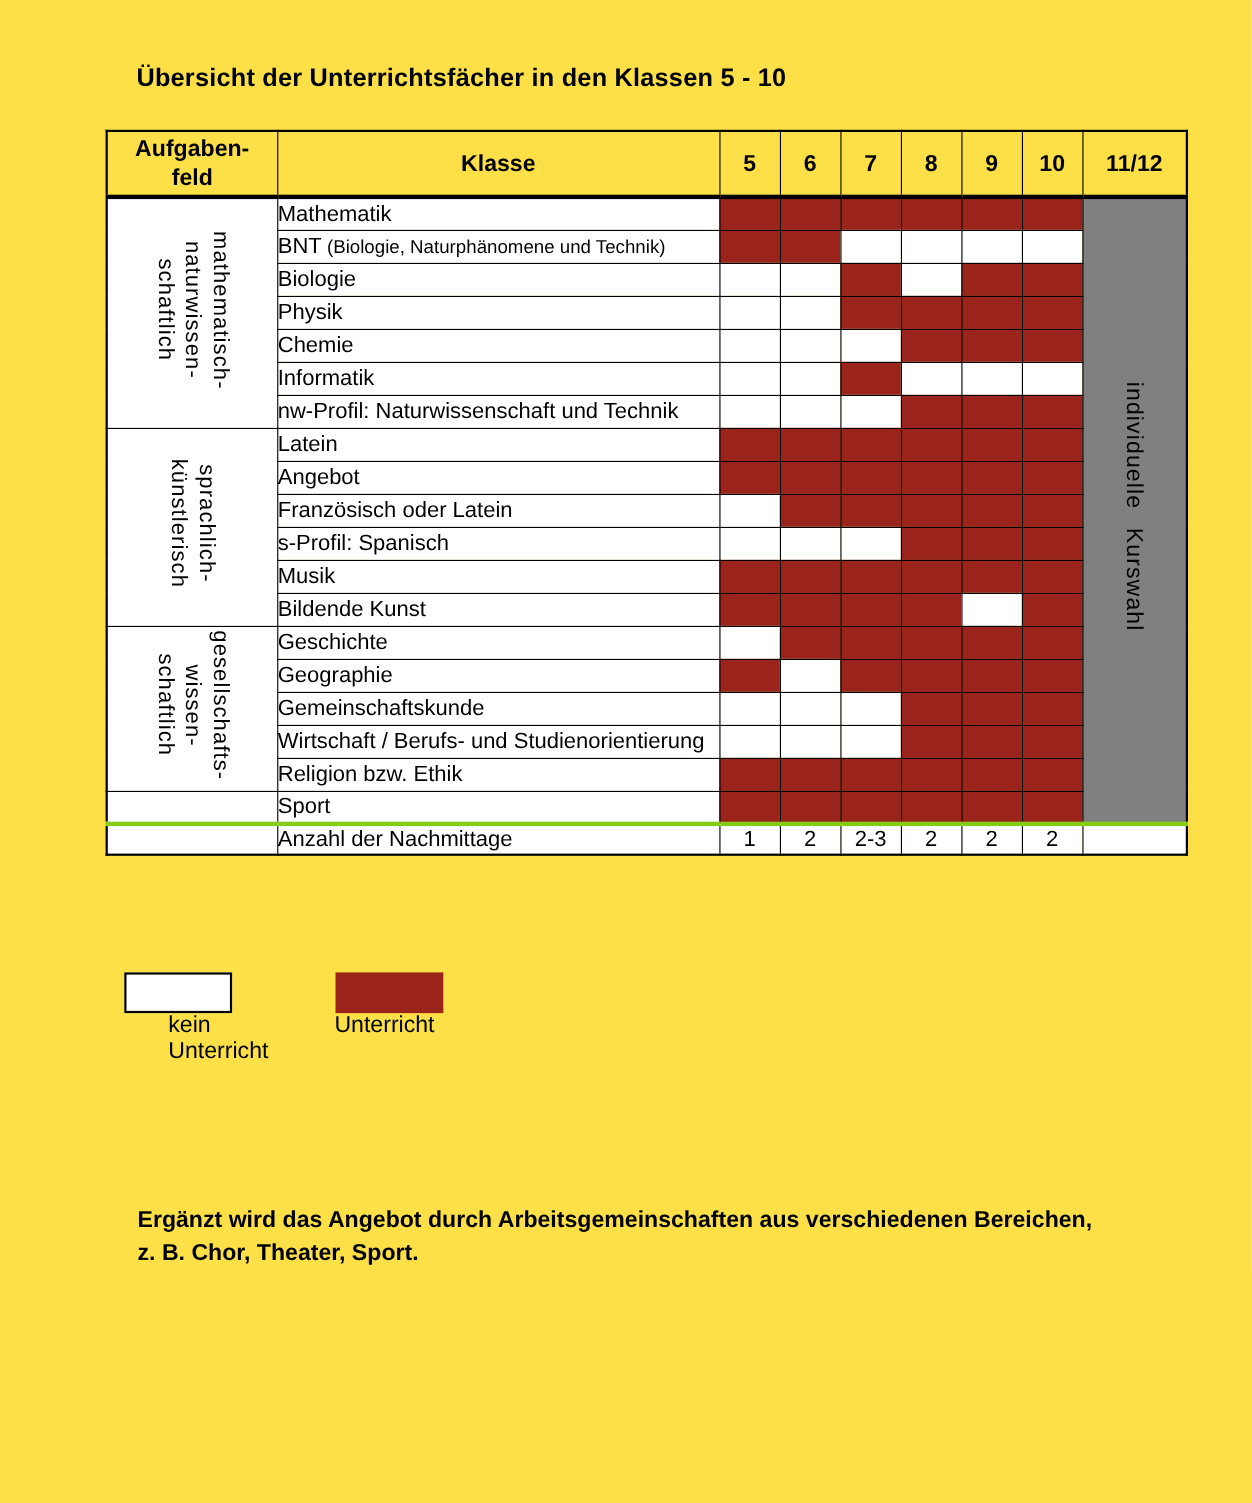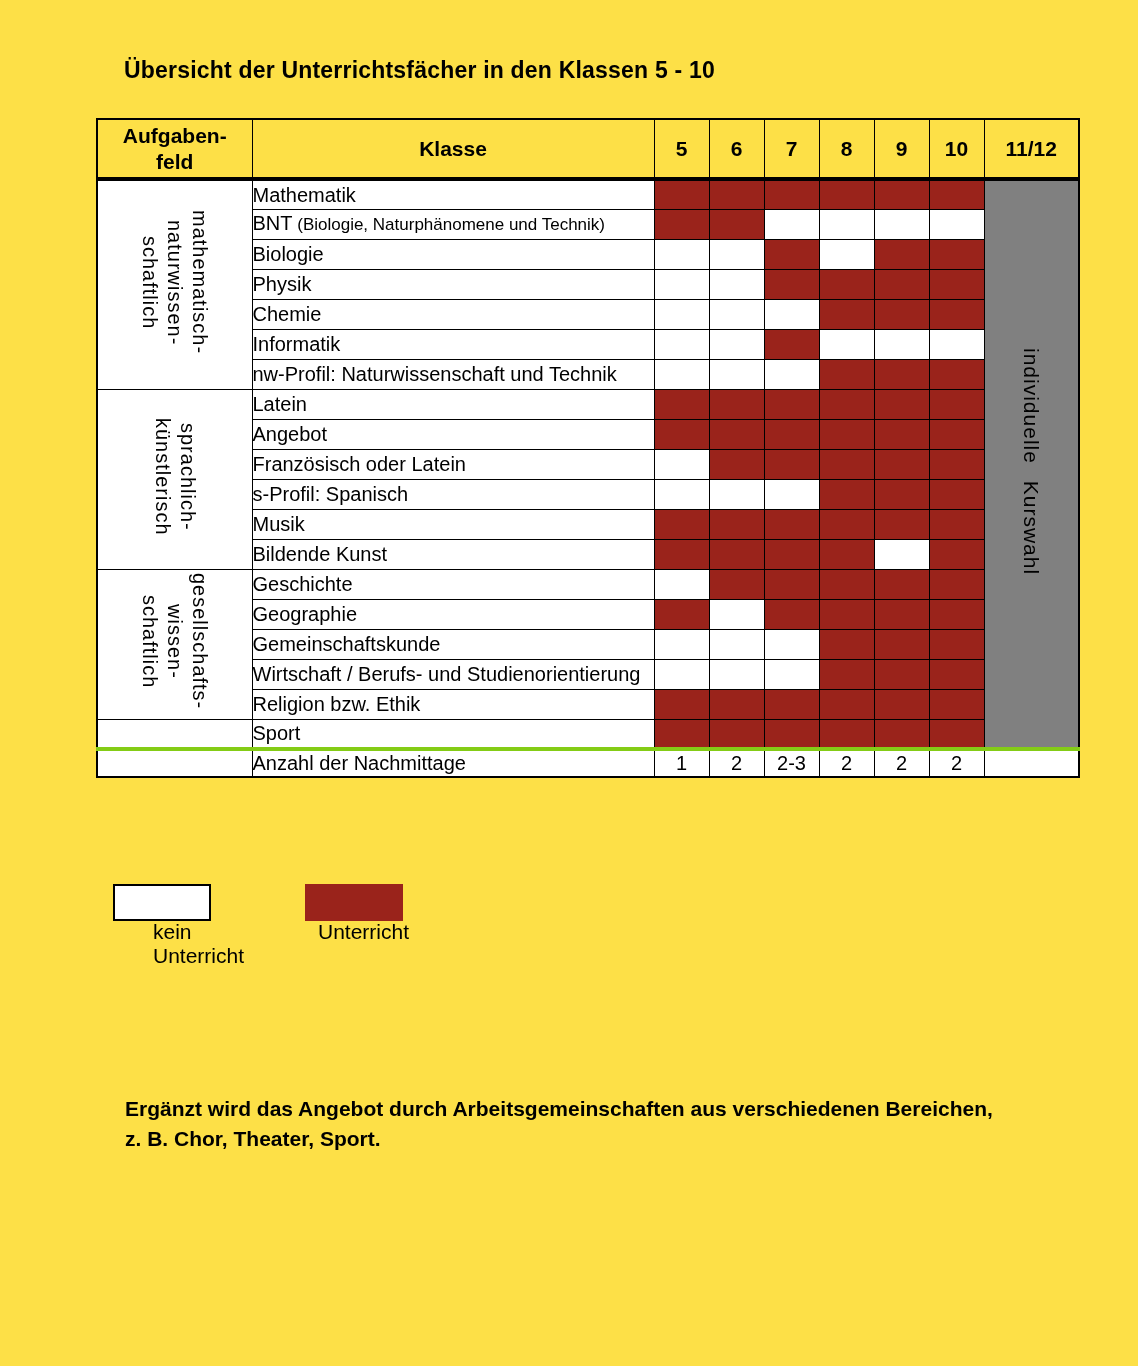--- a/index.html
+++ b/index.html
@@ -58,21 +58,21 @@
   tr.footer-row td { border-top: 4px solid #84cc16; height: 28px; background: #fff; }
   td.footer-label { text-align: left; padding-left: 7px; font-size: 20px; vertical-align: middle; }
   td.footer-value { text-align: center; font-size: 20px; vertical-align: middle; }
 
   .legend { position: absolute; left: 0; top: 0; }
   .swatch { position: absolute; width: 98px; height: 37px; }
   .swatch.none { left: 113px; top: 884px; background: #ffffff; border: 2px solid #000; }
   .swatch.full { left: 305px; top: 884px; background: var(--red, #9a231b); }
   .legend-label { position: absolute; top: 920px; font-size: 21px; }
   .legend-label.none { left: 112px; margin-left: 41px; }
-  .legend-label.full { left: 318px; }
+  .legend-label.full { left: 304px; }
 
   .notes { position: absolute; left: 125px; top: 981px; width: 890px; font-size: 21px; line-height: 29px; }
   .notes ul { margin: 1px 0 0 0; padding-left: 78px; }
   .notes li { padding-left: 6px; }
   .closing { position: absolute; left: 125px; top: 1094px; width: 880px; font-size: 21px; line-height: 30px; font-weight: bold; }
 </style>
 </head>
 <body>
 
 <div class="page">

